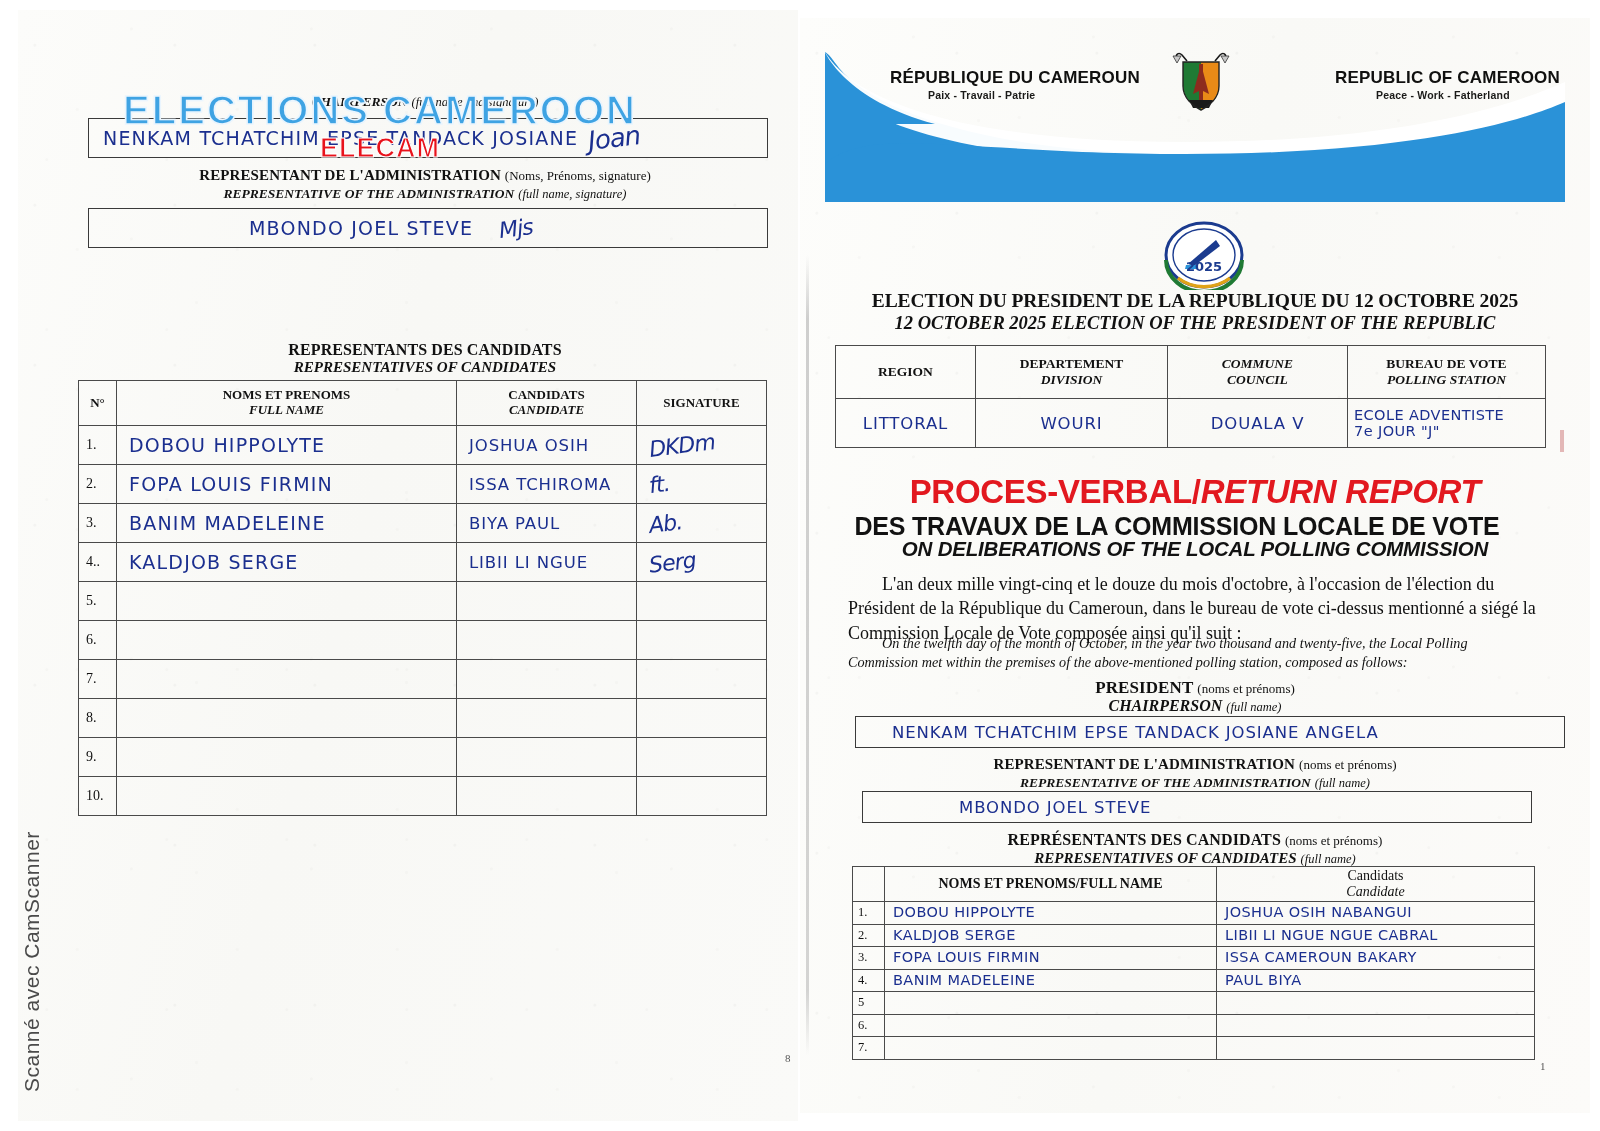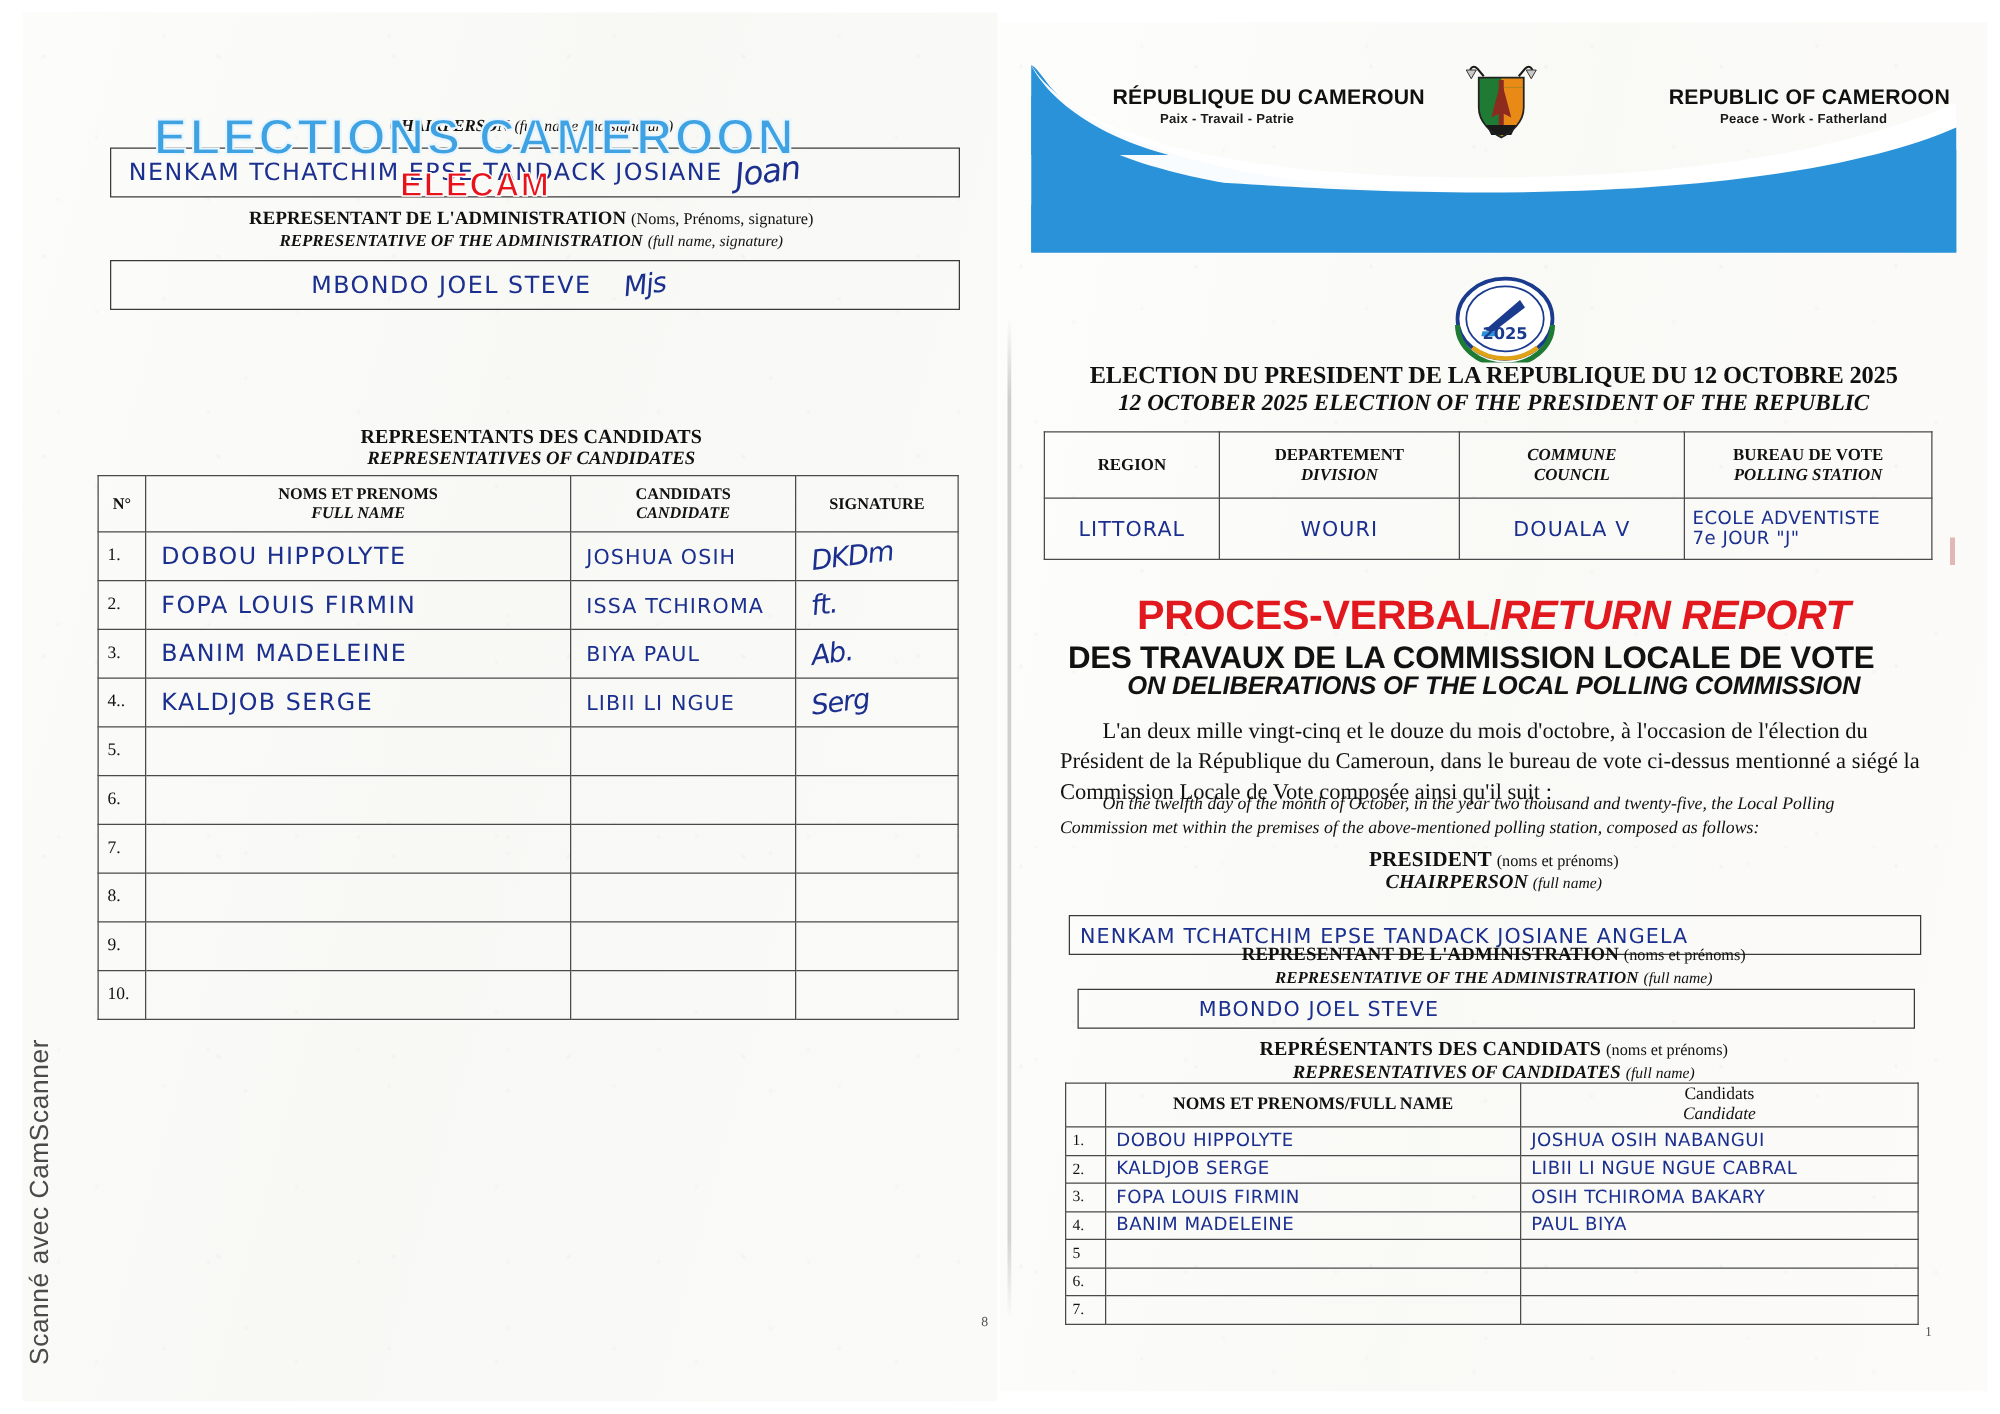--- a/index.html
+++ b/index.html
@@ -221,21 +221,21 @@
     position:absolute; left:848px; top:572px; width:692px;
     font-size:18px; line-height:1.35; text-indent:34px; text-align:left;
   }
   #body-en {
     position:absolute; left:848px; top:634px; width:692px;
     font-size:14.2px; line-height:1.35; font-style:italic; text-indent:34px; text-align:left;
   }
 
   #lbl-pres-fr { position:absolute; left:815px; top:678px; width:760px; text-align:center; }
   #lbl-pres-en { position:absolute; left:815px; top:697px; width:760px; text-align:center; }
-  #box-chair-r { left:855px; top:732px; width:680px; height:30px; }
+  #box-chair-r { left:855px; top:716px; width:680px; height:30px;padding-left:28px; }
 
   #lbl-admin-fr { position:absolute; left:815px; top:755px; width:760px; text-align:center; }
   #lbl-admin-en { position:absolute; left:815px; top:773px; width:760px; text-align:center; }
   #box-admin-r  { left:862px; top:791px; width:668px; height:30px; }
 
   #lbl-repc-fr { position:absolute; left:815px; top:831px; width:760px; text-align:center; }
   #lbl-repc-en { position:absolute; left:815px; top:849px; width:760px; text-align:center; }
 
   #tbl-reps-right { left:852px; top:866px; width:682px; }
   #tbl-reps-right th { height:34px; font-size:14px; font-weight:bold; line-height:1.15; }
@@ -543,21 +543,21 @@
         <td class="cell"><span class="hw hw-xs">JOSHUA OSIH NABANGUI</span></td>
       </tr>
       <tr>
         <td class="num">2.</td>
         <td class="cell"><span class="hw hw-xs">KALDJOB SERGE</span></td>
         <td class="cell"><span class="hw hw-xs">LIBII LI NGUE NGUE CABRAL</span></td>
       </tr>
       <tr>
         <td class="num">3.</td>
         <td class="cell"><span class="hw hw-xs">FOPA LOUIS FIRMIN</span></td>
-        <td class="cell"><span class="hw hw-xs">OSIH TCHIROMA BAKARY</span></td>
+        <td class="cell"><span class="hw hw-xs">ISSA CAMEROUN BAKARY</span></td>
       </tr>
       <tr>
         <td class="num">4.</td>
         <td class="cell"><span class="hw hw-xs">BANIM MADELEINE</span></td>
         <td class="cell"><span class="hw hw-xs">PAUL BIYA</span></td>
       </tr>
       <tr>
         <td class="num">5</td>
         <td class="cell"><span class="hw hw-xs"></span></td>
         <td class="cell"><span class="hw hw-xs"></span></td>

